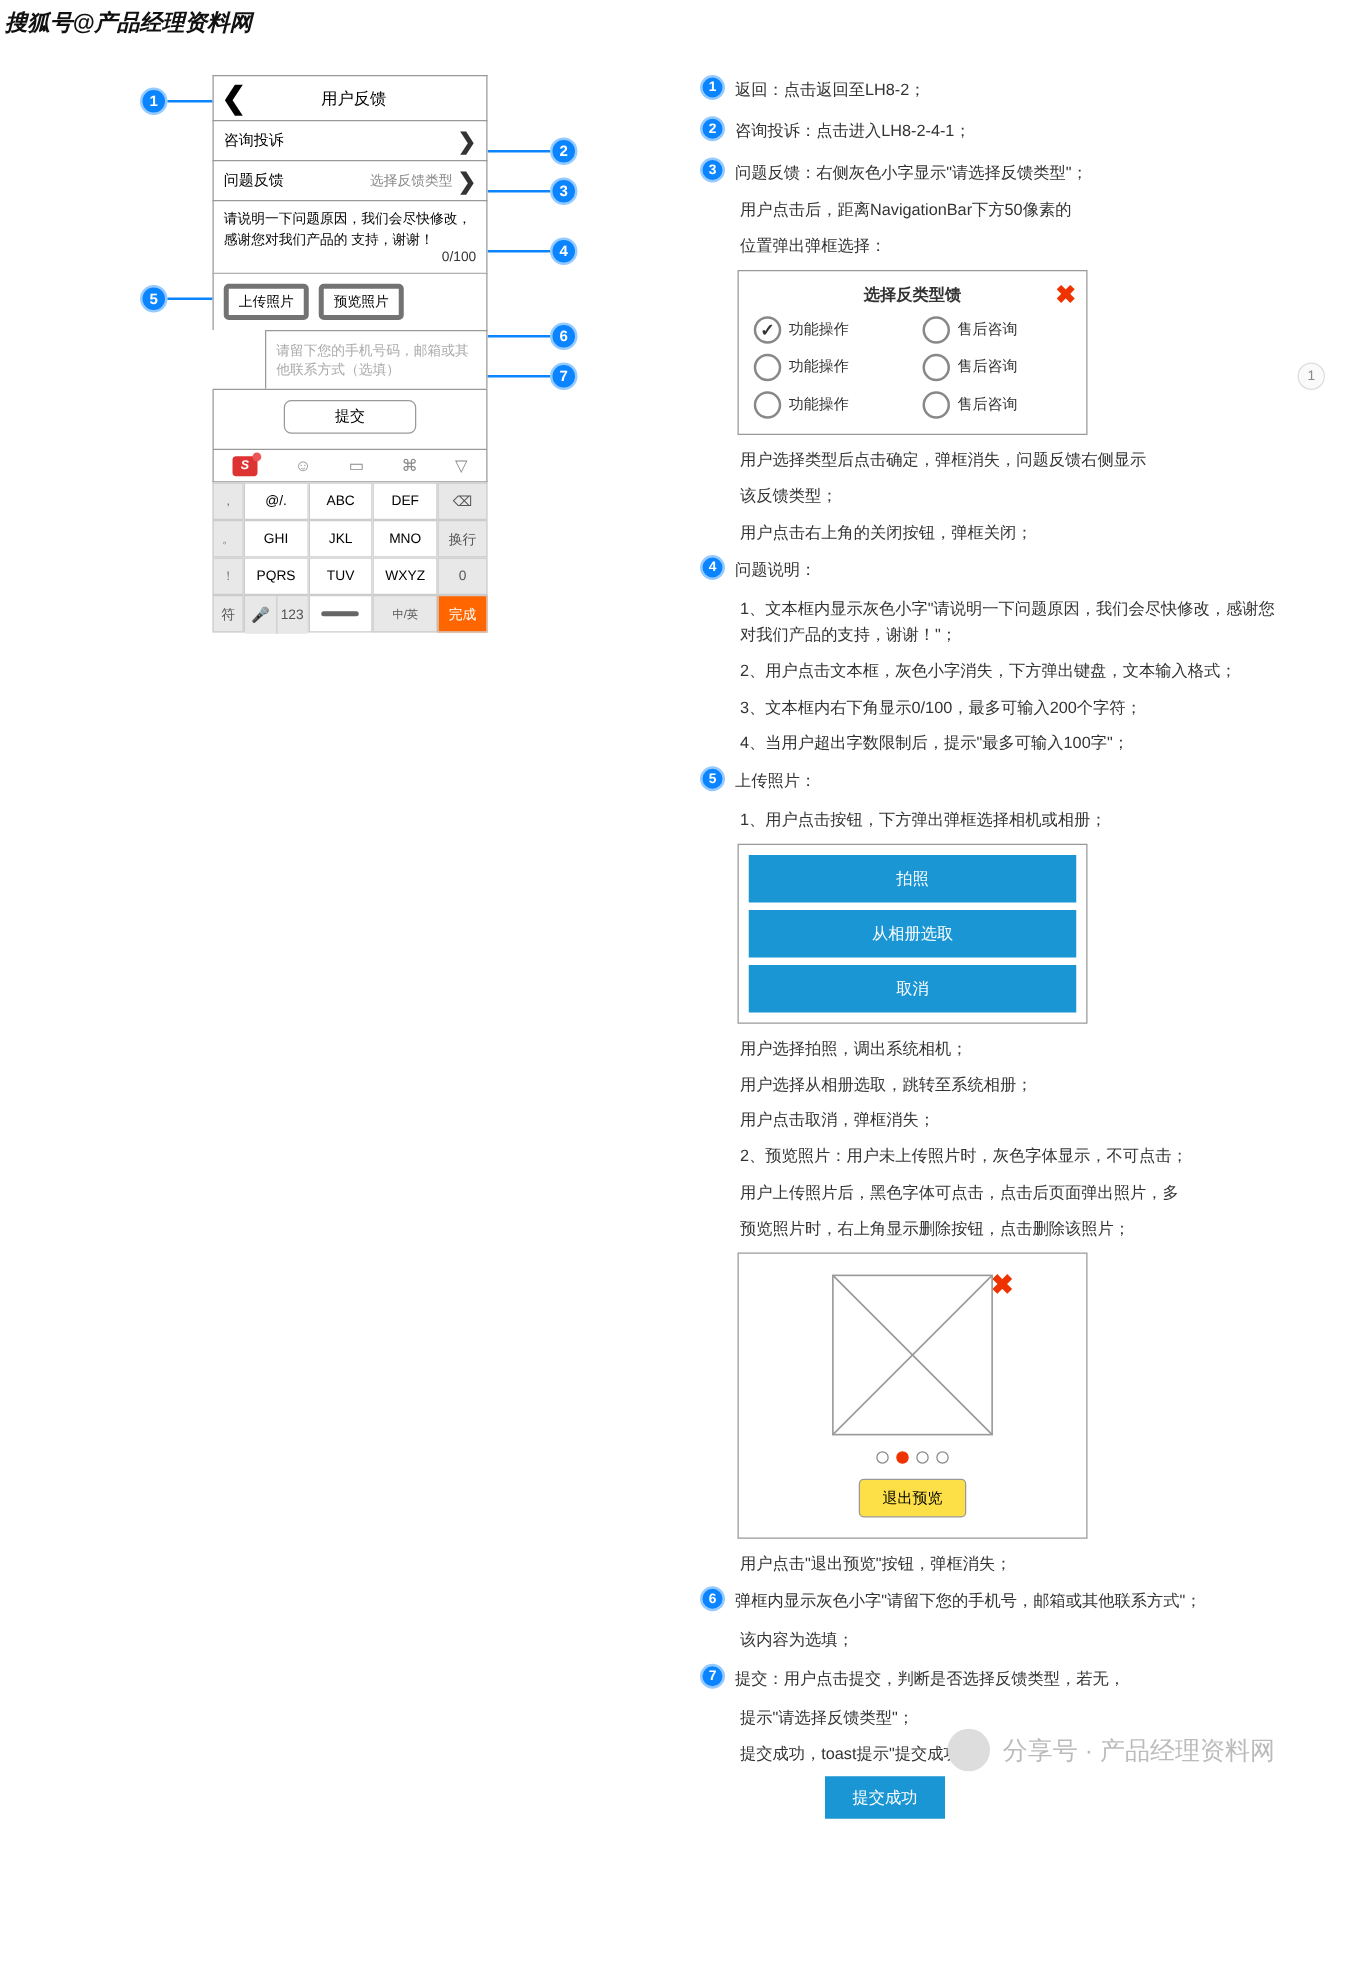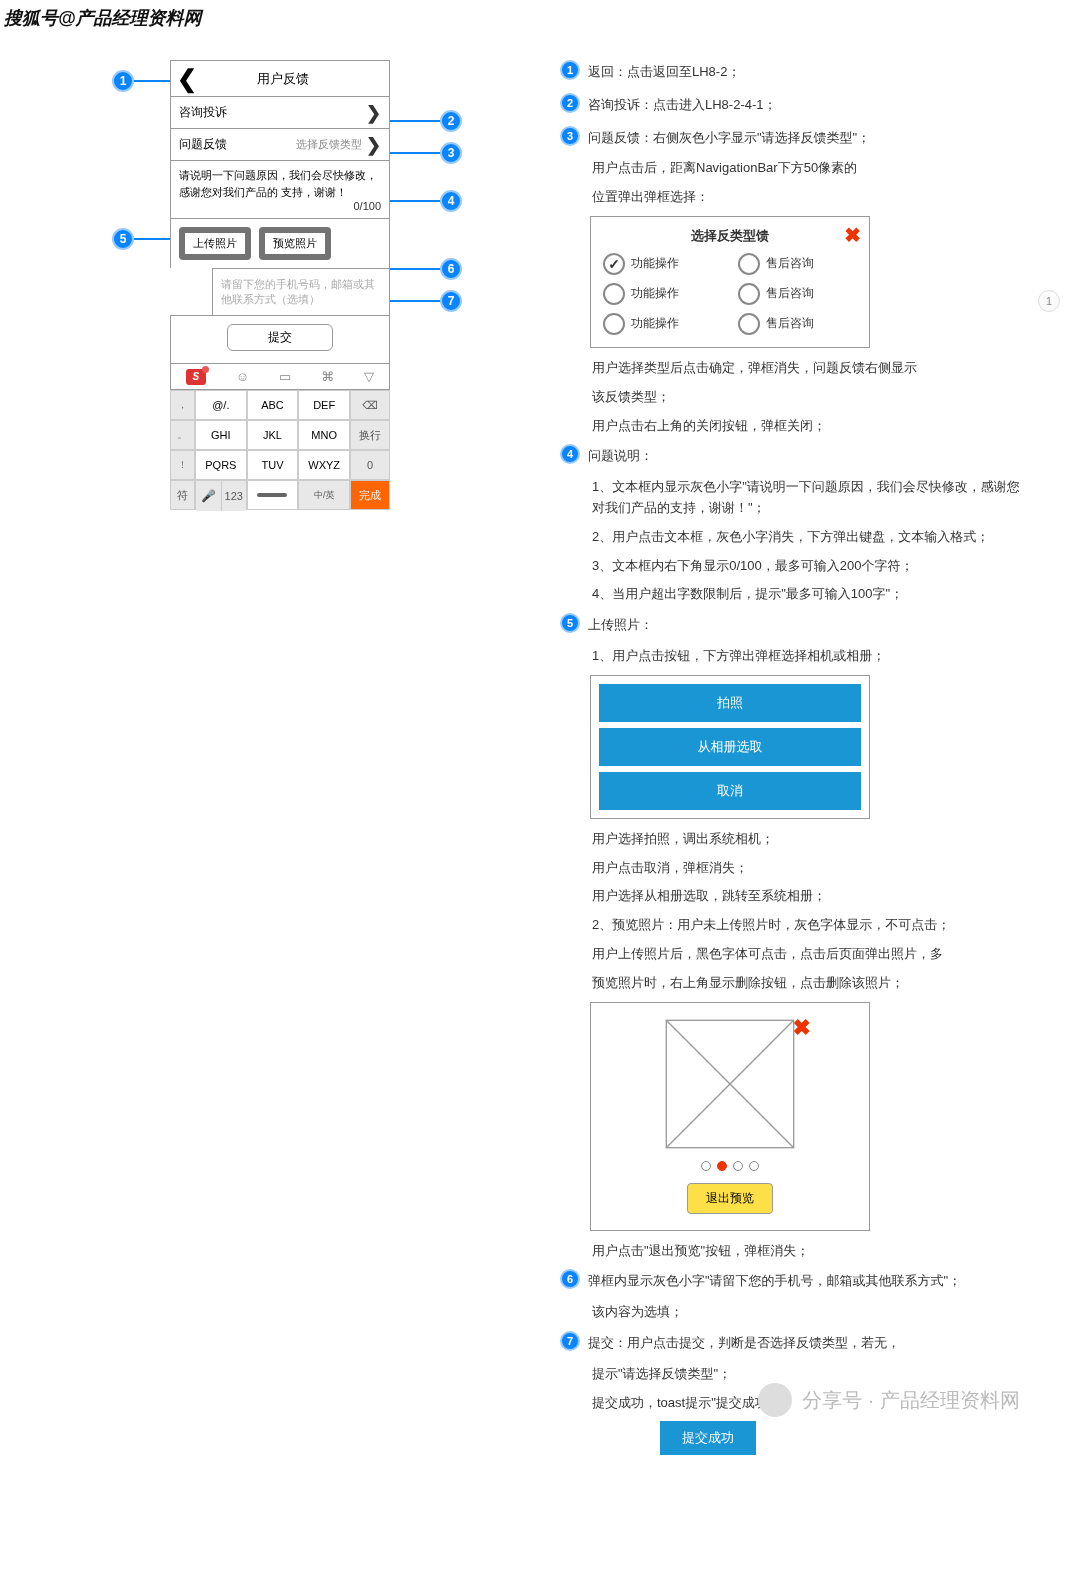--- a/index.html
+++ b/index.html
@@ -14,21 +14,21 @@
   .mock-row:last-child { border-bottom: 1px solid #999; }
   .nav { height: 36px; display: flex; align-items: center; position: relative; }
   .back-arr { font-size: 24px; font-weight: 900; margin: 0 6px; line-height: 1; }
   .nav-title { flex: 1; text-align: center; font-size: 13px; margin-right: 26px; }
   .list-row { height: 32px; display: flex; align-items: center; justify-content: space-between; padding: 0 8px; font-size: 12px; }
   .chevron { font-size: 18px; font-weight: 900; color: #333; }
   .gray-sm { color: #888; font-size: 11px; }
   .desc-box { padding: 6px 8px; font-size: 11px; line-height: 1.5; position: relative; height: 58px; }
   .count { position: absolute; right: 8px; bottom: 4px; font-size: 11px; color: #333; }
   .btn-row { padding: 8px; display: flex; gap: 8px; }
-  .small-btn { border: 6px solid #737373; border-radius: 4px; padding: 3px 8px; font-size: 11px; background: #fff; cursor: pointer; }
+  .small-btn { border: 4px solid #737373; border-radius: 4px; padding: 3px 8px; font-size: 11px; background: #fff; cursor: pointer; }
   .input-row { padding: 8px; font-size: 11px; color: #aaa; margin-left: 42px; }
   .submit-row { padding: 8px 8px 12px 8px; display: flex; justify-content: center; }
   .submit-btn { border: 1px solid #999; border-radius: 6px; padding: 4px 40px; font-size: 12px; background: #fff; cursor: pointer; }
 
   .kbd { width: 220px; margin-left: 130px; margin-top: 0; }
   .kbd-top { background: #fff; border: 1px solid #999; border-top: none; display: flex; height: 26px; align-items: center; justify-content: space-around; }
   .s-icon { width: 20px; height: 16px; background: #d33; border-radius: 3px; color: #fff; font-size: 10px; display: flex; align-items: center; justify-content: center; font-style: italic; font-weight: bold; position: relative; }
   .s-icon::after { content: ""; position: absolute; top: -3px; right: -3px; width: 7px; height: 7px; background: #e55; border-radius: 50%; }
   .kbd-ico { color: #888; font-size: 13px; }
   .kbd-grid { display: grid; grid-template-columns: 25px 1fr 1fr 1fr 40px; }
@@ -245,22 +245,22 @@
     </div>
     <div class="indent">1、用户点击按钮，下方弹出弹框选择相机或相册；</div>
 
     <div class="action-sheet">
       <div class="action-btn">拍照</div>
       <div class="action-btn">从相册选取</div>
       <div class="action-btn">取消</div>
     </div>
 
     <div class="indent">用户选择拍照，调出系统相机；</div>
+    <div class="indent">用户选择从相册选取，跳转至系统相册；</div>
     <div class="indent">用户点击取消，弹框消失；</div>
-    <div class="indent">用户选择从相册选取，跳转至系统相册；</div>
     <div class="indent">2、预览照片：用户未上传照片时，灰色字体显示，不可点击；</div>
     <div class="indent">用户上传照片后，黑色字体可点击，点击后页面弹出照片，多</div>
     <div class="indent">预览照片时，右上角显示删除按钮，点击删除该照片；</div>
 
     <div class="preview">
       <span class="del-x">✖</span>
       <div class="img-ph">
         <svg viewBox="0 0 100 100">
             <rect x="1" y="1" width="98" height="98" fill="none" stroke="#999" stroke-width="1"></rect>
             <line x1="1" y1="1" x2="99" y2="99" stroke="#999" stroke-width="1"></line>

